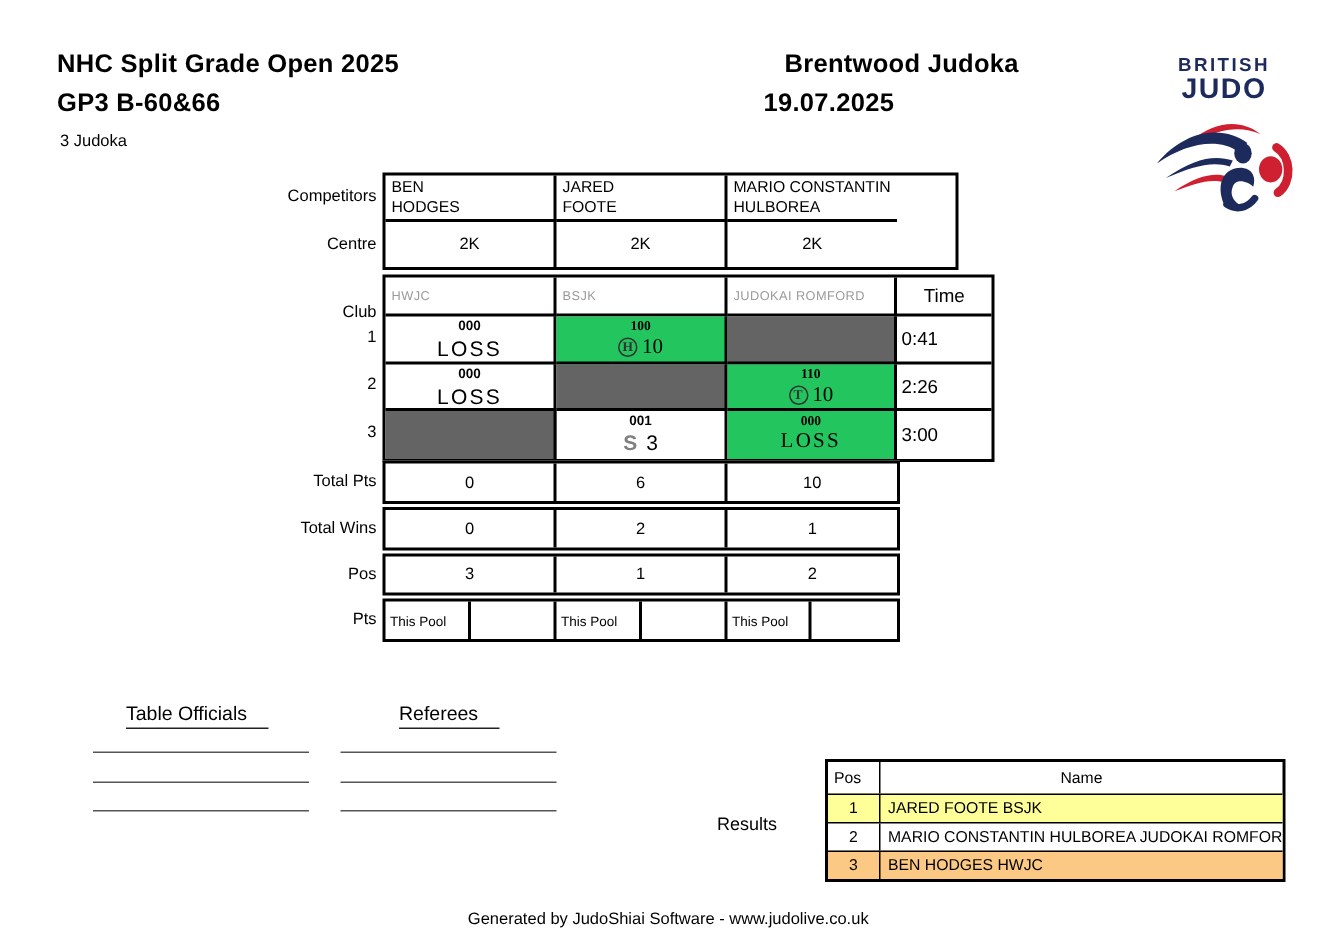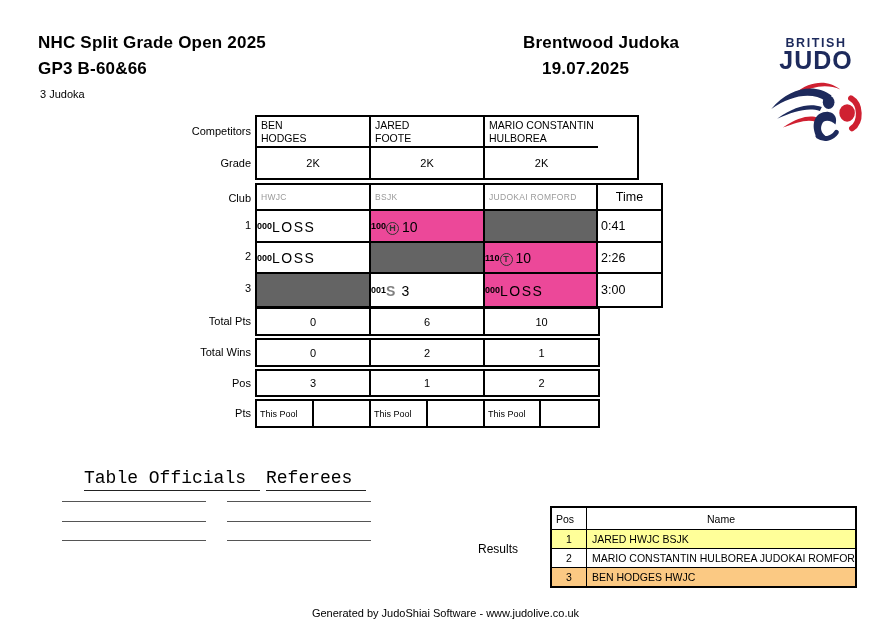--- a/index.html
+++ b/index.html
@@ -10,59 +10,59 @@
   }
   .abs { position:absolute; }
 
   
   .h-title { font-size:17px; font-weight:600; letter-spacing:.2px; }
   .h-sub   { font-size:11px; }
 
   
   .logo-text { left:770px; top:36px; width:92px; text-align:center; color:#1d2a5c; font-weight:bold; }
   .logo-line1 { font-size:12.5px; letter-spacing:1.6px; line-height:14px; }
-  .logo-line2 { font-size:25px; letter-spacing:1px; line-height:20px; }
+  .logo-line2 { font-size:19px; letter-spacing:1px; line-height:20px; }
 
   
   .rowlabel { left:100px; width:151px; text-align:right; font-size:11px; }
 
   
   .block { border:2px solid #000; display:grid; background:#fff; }
   .blockA { left:255px; top:115px; width:384px; height:65px;
             grid-template-columns:114px 114px 113px; grid-template-rows:31px 30px; }
   .blockB { left:255px; top:183px; width:408px; height:125px;
             grid-template-columns:114px 114px 113px 63px; grid-template-rows:26px 32px 31px 32px; }
   .br { border-right:2px solid #000; }
   .bb { border-bottom:2px solid #000; }
 
   .name-cell  { font-size:10.5px; line-height:13px; padding:2px 4px; }
   .grade-cell { display:flex; align-items:center; justify-content:center; font-size:11px; }
   .club-cell  { display:flex; align-items:center; padding-left:4px; font-size:8.5px; color:#9a9a9a; letter-spacing:.3px; }
   .time-head  { display:flex; align-items:center; justify-content:center; font-size:12.5px; }
   .time-cell  { display:flex; align-items:center; padding-left:3px; font-size:12.5px; }
 
-  .match { display:flex; align-items:center; }
+  .match { display:flex; flex-direction:column; align-items:center; }
   .match .score { font-size:9px; font-weight:bold; line-height:11px; margin-top:1px; }
   .match .main  { font-size:14px; line-height:16px; margin-top:1px; white-space:nowrap; }
   .loss-text { letter-spacing:1.5px; }
-  .bg-cyan { background:#ec4899; }
+  .bg-cyan { background:#22c55e;font-family:Liberation Serif, serif; }
   .bg-dark { background:#646464; }
   .circ { display:inline-block; width:13px; height:13px; border:1.5px solid #333; border-radius:50%;
           font-size:9px; font-weight:bold; line-height:10px; color:#333; text-align:center;
           vertical-align:1px; margin-right:3px; }
   .sym-s { color:#808080; font-weight:bold; margin-right:6px; }
 
   
   .trow { left:255px; width:345px; height:29px; grid-template-columns:114px 114px 113px; }
   .trow .tc { display:flex; align-items:center; justify-content:center; font-size:11px; }
   .ptsrow { grid-template-columns:57px 57px 57px 57px 56px 57px; }
   .ptsrow .tc { justify-content:flex-start; padding-left:3px; font-size:9px; }
 
   
-  .sig-head { font-size:18px; padding-right:14px; padding-bottom:2px; border-bottom:1px solid #222;font-family:Liberation Mono, monospace; }
+  .sig-head { font-size:13px; padding-right:14px; padding-bottom:2px; border-bottom:1px solid #222; }
   .sig-line { width:144px; height:0; border-top:1px solid #555; }
 
   
   .results-label { font-size:12px; }
   .results-table { left:550px; top:506px; width:307px; border:2px solid #000; background:#fff; }
   .rrow { display:grid; grid-template-columns:35px 268px; height:19px; border-top:1px solid #000; }
   .rrow.rheader { height:21px; border-top:none; }
   .rrow .rpos { border-right:1px solid #000; display:flex; align-items:center; justify-content:center; font-size:10.5px; }
   .rrow .rname { display:flex; align-items:center; padding-left:5px; font-size:10.5px; white-space:nowrap; overflow:hidden; }
   .rrow.rheader .rpos { justify-content:flex-start; padding-left:4px; }
@@ -73,41 +73,41 @@
 
   .footer { left:0; top:607px; width:891px; text-align:center; font-size:11px; }
 </style>
 </head>
 <body>
 
 <div class="abs h-title" style="left:38px; top:33px;">NHC Split Grade Open 2025</div>
 <div class="abs h-title" style="left:38px; top:59px;">GP3 B-60&amp;66</div>
 <div class="abs h-sub" style="left:40px; top:88px;">3 Judoka</div>
 <div class="abs h-title" style="left:523px; top:33px;">Brentwood Judoka</div>
-<div class="abs h-title" style="left:542px; top:59px;">19.07.2025</div>
+<div class="abs h-title" style="left:509px; top:59px;">19.07.2025</div>
 
 <div class="abs logo-text">
   <div class="logo-line1">BRITISH</div>
   <div class="logo-line2">JUDO</div>
 </div>
 <svg class="abs" style="left:766px; top:74px;" width="100" height="70" viewBox="0 0 100 72">
   <path d="M28 20 C45 6, 63 6, 75 16 C62 10, 46 12, 33 21 Z" fill="#cf2031"></path>
   <path d="M4 36 C24 12, 50 10, 66 22 L60 28 C46 18, 24 22, 4 36 Z" fill="#1d2a5c"></path>
   <path d="M10 46 C30 32, 44 30, 56 34 L54 38 C42 34, 28 38, 10 46 Z" fill="#1d2a5c"></path>
   <path d="M16 55 C32 44, 44 42, 52 45 L50 49 C40 46, 30 50, 16 55 Z" fill="#cf2031"></path>
   <ellipse cx="63" cy="29" rx="6" ry="7" fill="#1d2a5c"></ellipse>
   <path d="M50 64 C44 50, 50 38, 63 39 C70 40, 72 46, 70 52 C66 48, 58 46, 56 52 C54 57, 56 61, 60 64 Z" fill="#1d2a5c"></path>
   <path d="M52 64 C58 68, 66 67, 71 60" stroke="#1d2a5c" stroke-width="5" fill="none" stroke-linecap="round"></path>
   <ellipse cx="82" cy="40" rx="8" ry="9" fill="#cf2031"></ellipse>
   <path d="M86 25 C96 31, 97 49, 87 56" stroke="#cf2031" stroke-width="6" fill="none" stroke-linecap="round"></path>
 </svg>
 
 <div class="abs rowlabel" style="top:125px;">Competitors</div>
-<div class="abs rowlabel" style="top:157px;">Grade</div>
-<div class="abs rowlabel" style="top:192px;">Club</div>
+<div class="abs rowlabel" style="top:157px;">Centre</div>
+<div class="abs rowlabel" style="top:202px;">Club</div>
 <div class="abs rowlabel" style="top:219px;">1</div>
 <div class="abs rowlabel" style="top:250px;">2</div>
 <div class="abs rowlabel" style="top:282px;">3</div>
 <div class="abs rowlabel" style="top:315px;">Total Pts</div>
 <div class="abs rowlabel" style="top:346px;">Total Wins</div>
 <div class="abs rowlabel" style="top:377px;">Pos</div>
 <div class="abs rowlabel" style="top:407px;">Pts</div>
 
 <div class="abs block blockA">
   <div class="name-cell br bb">
@@ -202,21 +202,21 @@
 <div class="abs sig-line" style="left:227px; top:540px;"></div>
 
 <div class="abs results-label" style="left:478px; top:542px;">Results</div>
 <div class="abs results-table">
   <div class="rrow rheader">
     <div class="rpos">Pos</div>
     <div class="rname">Name</div>
   </div>
   <div class="rrow res-1">
     <div class="rpos">1</div>
-    <div class="rname">JARED HWJC BSJK</div>
+    <div class="rname">JARED FOOTE BSJK</div>
   </div>
   <div class="rrow res-2">
     <div class="rpos">2</div>
     <div class="rname">MARIO CONSTANTIN HULBOREA JUDOKAI ROMFORD</div>
   </div>
   <div class="rrow res-3">
     <div class="rpos">3</div>
     <div class="rname">BEN HODGES HWJC</div>
   </div>
 </div>

